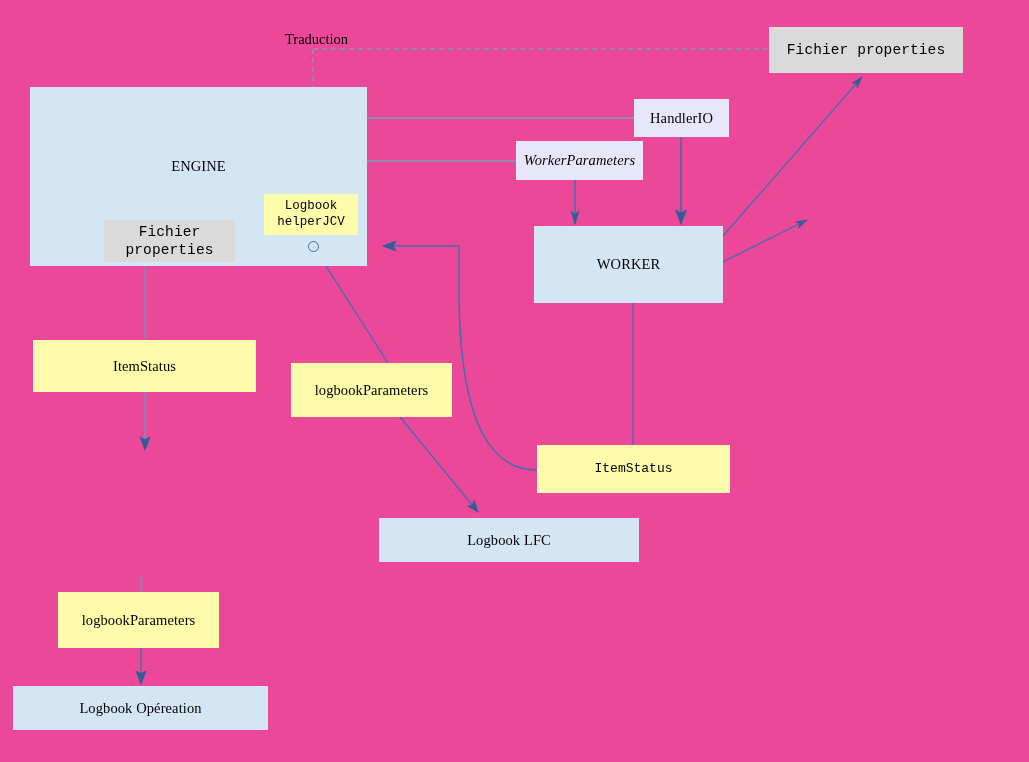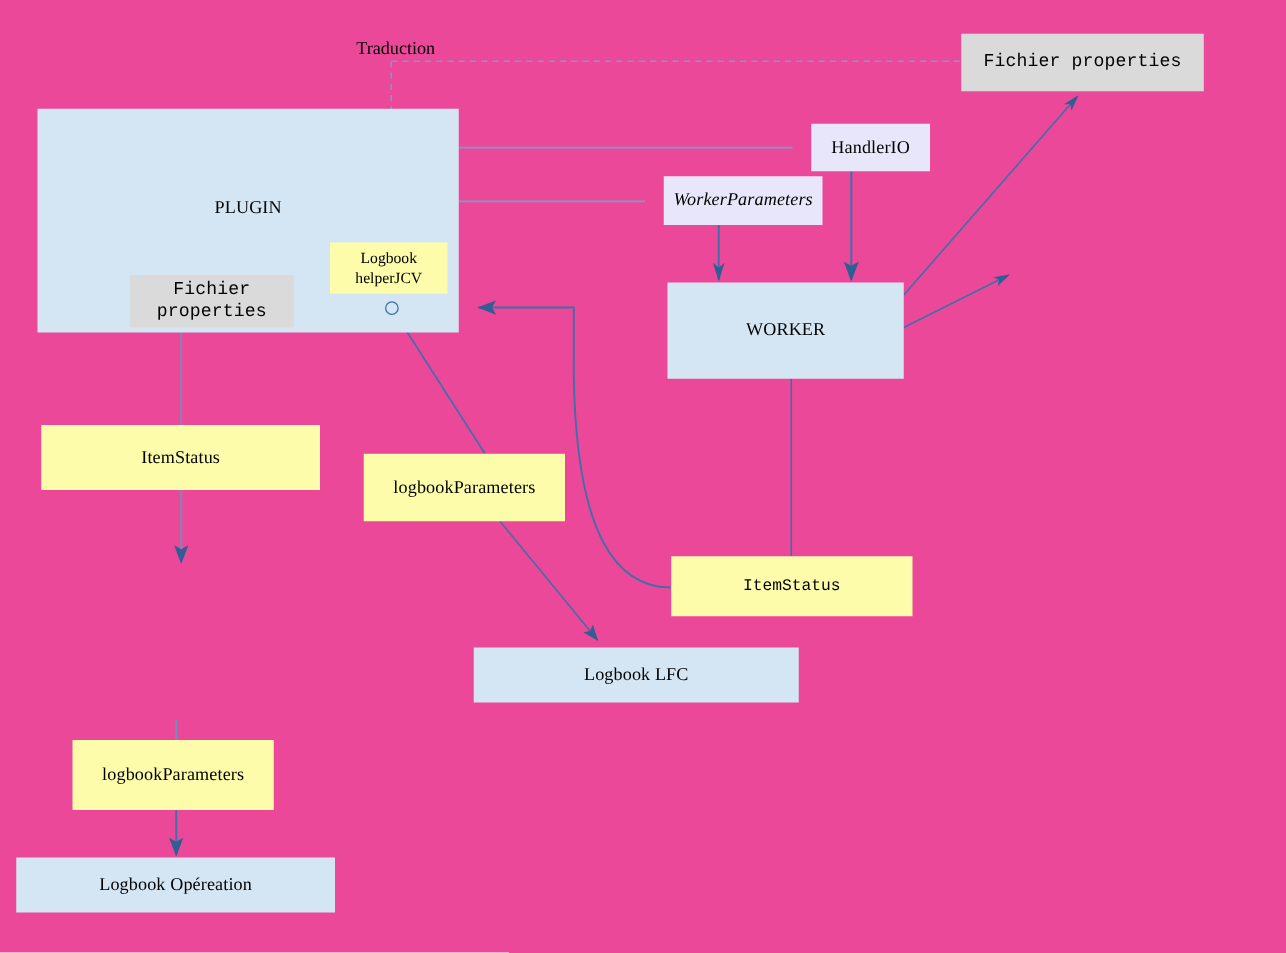--- a/index.html
+++ b/index.html
@@ -33,28 +33,28 @@
     justify-content: center;
     text-align: center;
     font-size: 14.5px;
     color: #000000;
     line-height: 1.25;
     letter-spacing: 0.1px;
   }
   .node.blue   { background: #d4e6f4; }
   .node.yellow { background: #fcfcab; }
   .node.grey   { background: #dadada; font-family: Liberation Mono, monospace; }
-  .node.lilac  { background: #e8e6fa; margin-left: 15px; }
+  .node.lilac  { background: #e8e6fa; }
   .node.mono {
     font-family: "Liberation Mono", "DejaVu Sans Mono", monospace;
     font-size: 13px;
     letter-spacing: 0px;
   }
   .node.mono-sm {
-    font-family: Liberation Serif, serif;
+    font-family: Liberation Mono, monospace;
     font-size: 12.5px;
     letter-spacing: 0px;
     white-space: pre-line;
   }
   .node.top-label {
     align-items: flex-start;
     padding-top: 18px;
   }
   .free-label {
     position: absolute;
@@ -121,21 +121,21 @@
     <path d="M141,648 L141,684" stroke="#3f6fa8" stroke-width="1.5" fill="none" marker-end="url(#arrowBig)"></path>
 
     <path d="M317,252 L388,363" stroke="#3f6fa8" stroke-width="1.3" fill="none"></path>
 
     <path d="M400,417 L478,512" stroke="#3f6fa8" stroke-width="1.3" fill="none" marker-end="url(#arrowBig)"></path>
   </svg>
 
   <div class="free-label" style="left:285px; top:31px;">Traduction</div>
 
   <div class="node blue top-label" style="left:30px; top:87px; width:337px; height:179px; align-items:center; padding-top:0;">
-    <span style="position:absolute; left:0; right:0; top:70px;">PLUGIN</span>
+    <span style="position:absolute; left:0; right:0; top:70px;">ENGINE</span>
   </div>
 
   <div class="node grey" style="left:104px; top:220px; width:131px; height:42px;">Fichier properties</div>
 
   <div class="node yellow mono-sm" style="left:264px; top:194px; width:94px; height:41px;">Logbook
 helperJCV</div>
 
   <div class="junction" style="left:308px; top:241px;"></div>
 
   <div class="node yellow" style="left:33px; top:340px; width:223px; height:52px;">ItemStatus</div>

